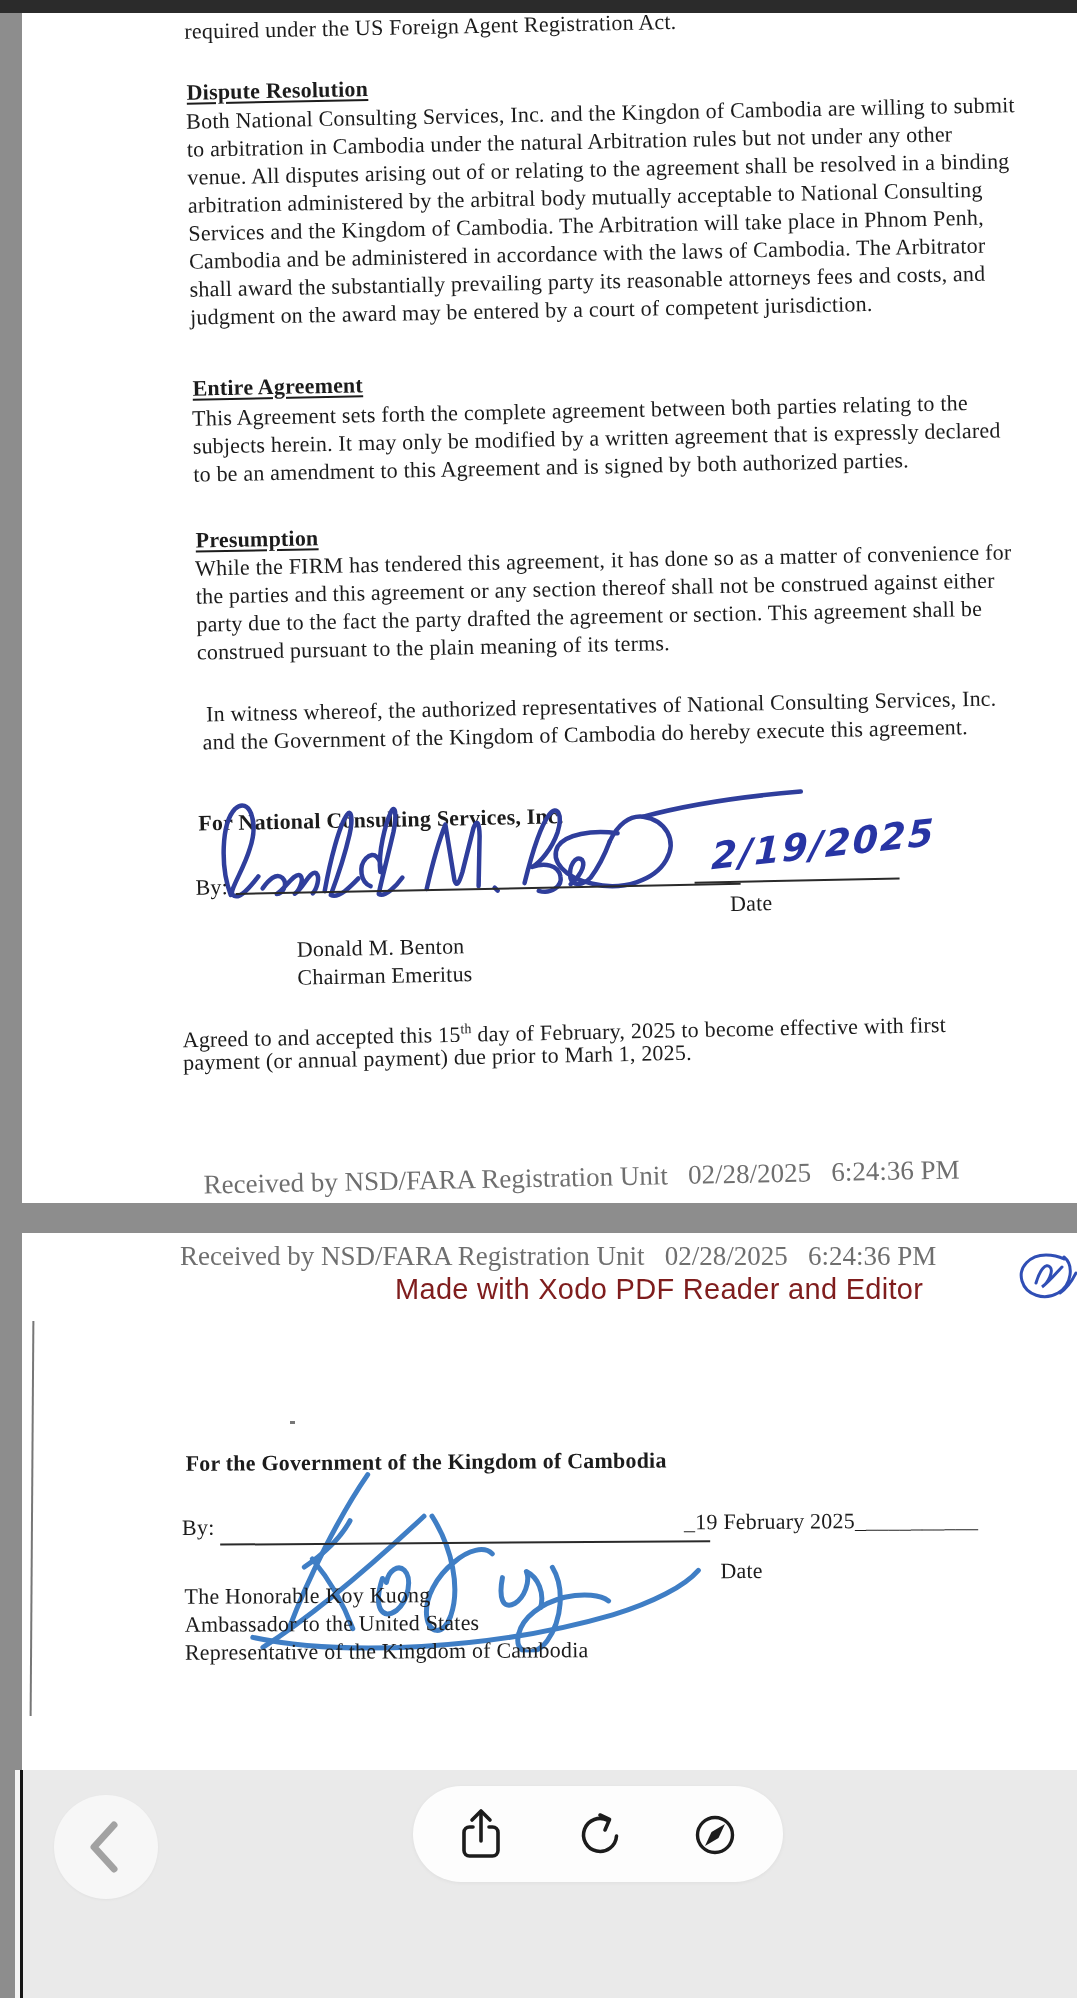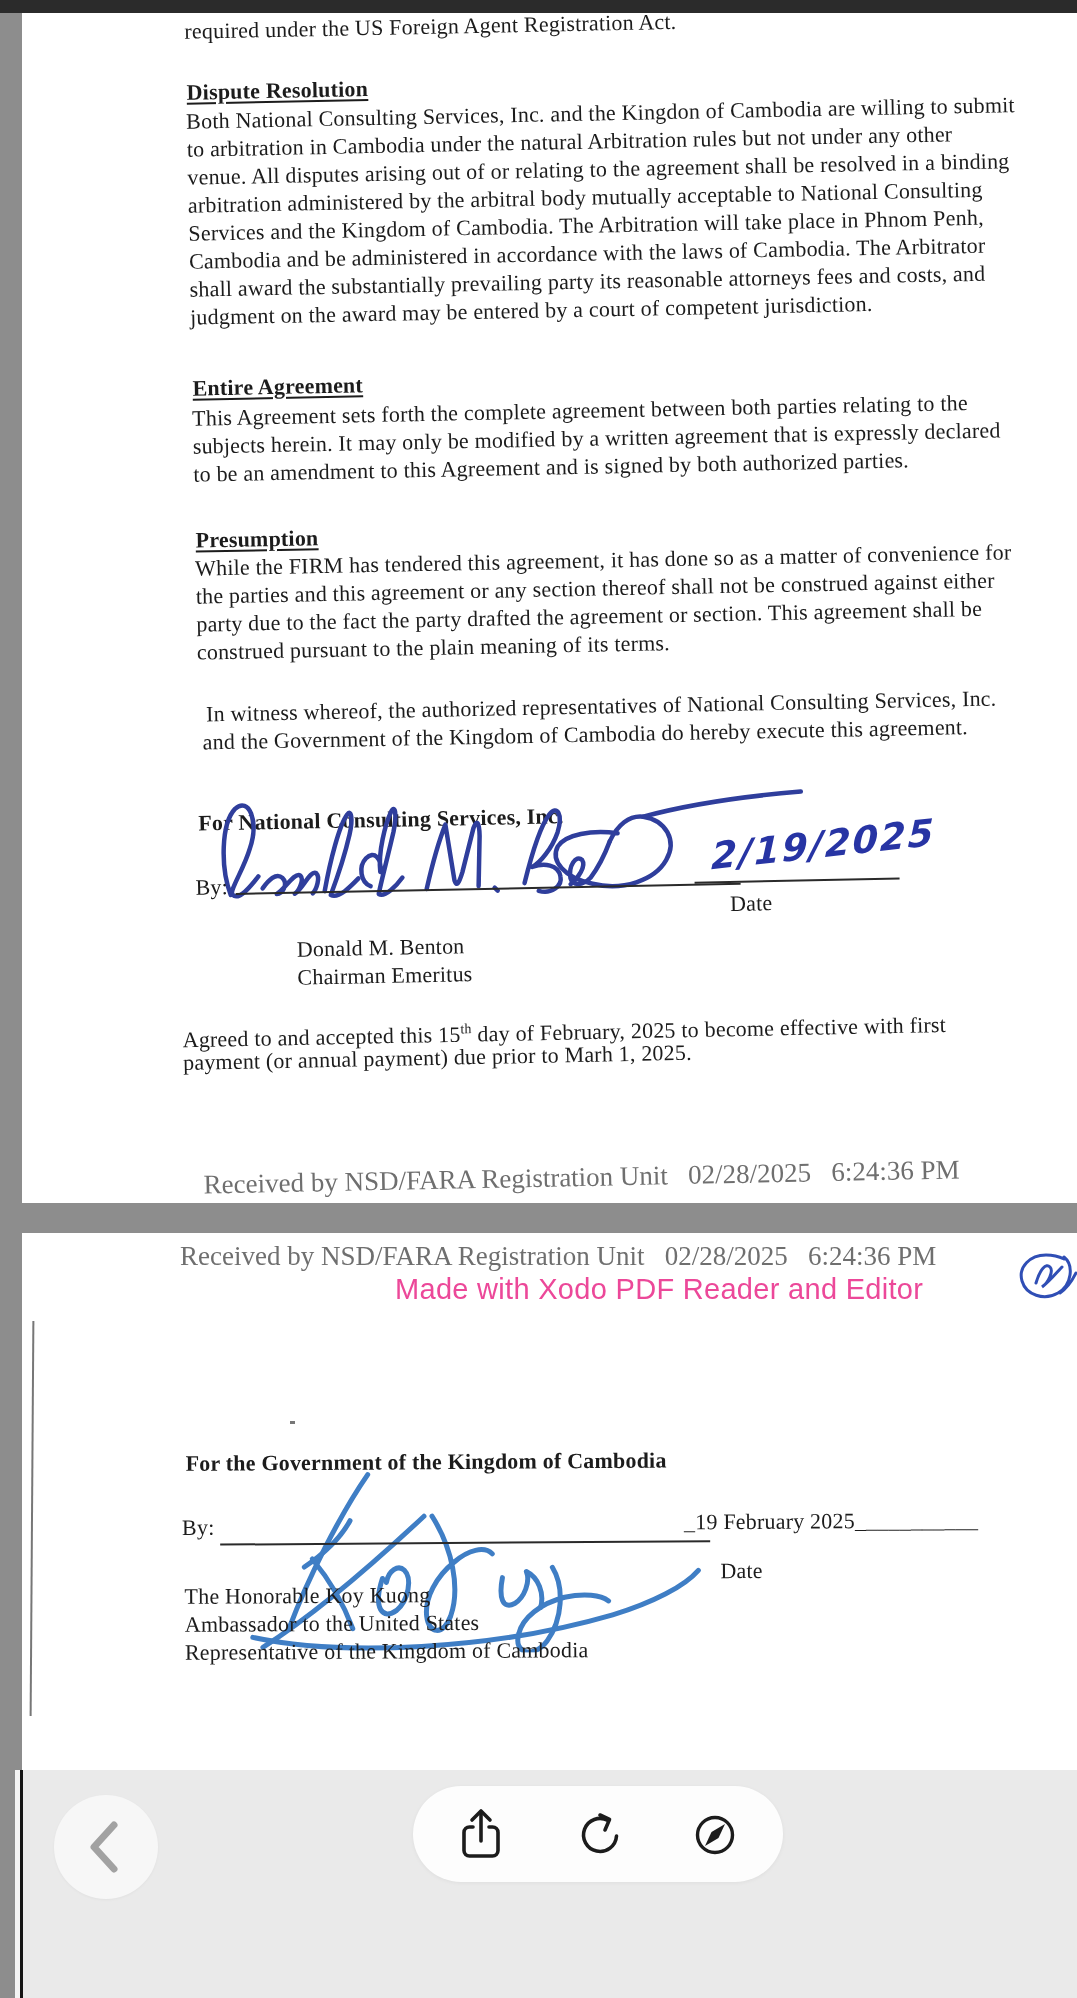--- a/index.html
+++ b/index.html
@@ -5,21 +5,21 @@
   html,body{margin:0;padding:0;background:#fff;}
   #screen{position:relative;width:1077px;height:1998px;overflow:hidden;background:#ffffff;
           font-family:"Liberation Serif",serif;}
   .abs{position:absolute;}
   .line{position:absolute;white-space:pre;font-size:22px;line-height:26px;color:#1c1c1c;
         font-family:"Liberation Serif",serif;letter-spacing:.2px;}
   .heading{font-weight:bold;text-decoration:underline;text-decoration-thickness:2px;text-underline-offset:3px;}
   .bold{font-weight:bold;}
   .footer-line{position:absolute;white-space:pre;font-size:27px;color:#6f6f6f;
                font-family:"Liberation Serif",serif;}
-  .made-with{position:absolute;white-space:pre;font-size:29px;color:#ec4899;
+  .made-with{position:absolute;white-space:pre;font-size:29px;color:#7f1d1d;
              font-family:"Liberation Sans",sans-serif;letter-spacing:.3px;}
   .sigline{position:absolute;height:0;border-top:2px solid #2a2a2a;}
   .sup{vertical-align:super;font-size:14px;}
   .hand-date{position:absolute;font-family:"DejaVu Sans",sans-serif;font-style:italic;font-weight:bold;
              font-size:37px;color:#2734a4;transform:rotate(-5deg) skewX(-8deg);letter-spacing:2px;}
   .toolbar-btn{position:absolute;border-radius:50%;background:#f7f7f7;box-shadow:0 1px 3px rgba(0,0,0,0.04);}
   .pill{position:absolute;border-radius:48px;background:#fdfdfd;box-shadow:0 1px 4px rgba(0,0,0,0.05);
         display:flex;align-items:center;justify-content:space-between;padding:0 42px;box-sizing:border-box;}
   .icon-btn{width:52px;height:56px;display:flex;align-items:center;justify-content:center;}
   svg{display:block;}

